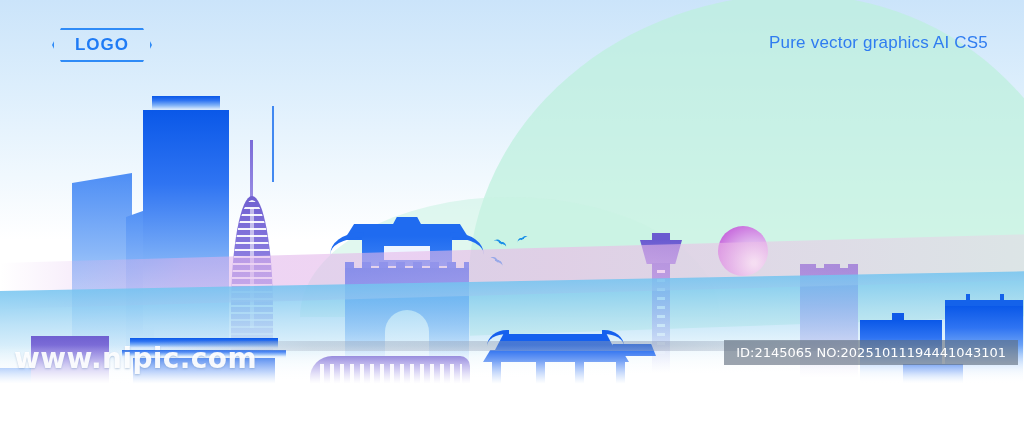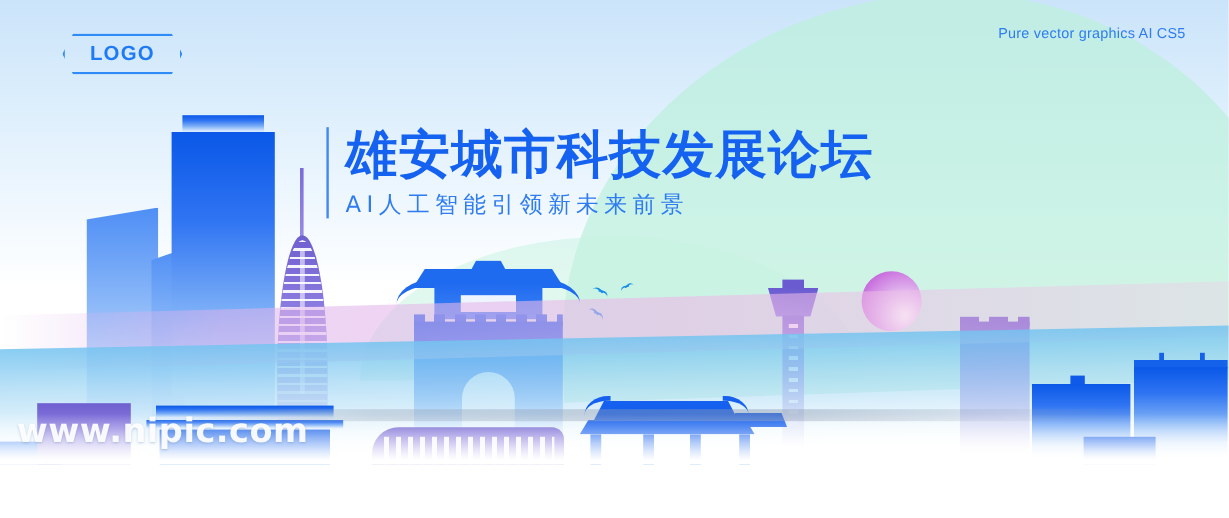--- a/index.html
+++ b/index.html
@@ -210,22 +210,22 @@
   
   .logo{
     position:absolute;left:52px;top:28px;
     width:96px;height:30px;
     display:flex;align-items:center;justify-content:center;
     color:#1f7bf5;font-size:17px;font-weight:bold;letter-spacing:1px;
     border:2px solid #2f8bf7;
     clip-path:polygon(9% 0,91% 0,100% 50%,91% 100%,9% 100%,0 50%);
   }
   .tagline{
-    position:absolute;right:36px;top:21px;
-    color:#2f7cf0;font-size:12px;letter-spacing:.2px;
+    position:absolute;right:36px;top:33px;
+    color:#2f7cf0;font-size:17px;letter-spacing:.2px;
   }
 
   
   .title-wrap{position:absolute;left:258px;top:104px;display:flex;align-items:flex-start;}
   .eng{
     text-align:right;color:#1f6bf0;
     font-size:19px;font-weight:bold;line-height:25px;letter-spacing:1.1px;
     padding-top:3px;width:118px;
   }
   .divider{width:2px;height:76px;background:#2f7cf0;margin:2px 14px 0 14px;opacity:.9;}
@@ -336,24 +336,21 @@
   <div class="base-bar"></div>
   <div class="water-fade"></div>
 
   <div class="logo">
     <span>LOGO</span>
   </div>
   <div class="tagline">Pure vector graphics AI CS5</div>
 
   <div class="title-wrap">
     <div class="divider"></div>
-    <div class="cn-wrap">
-      <div class="cn-main">雄安城市科技发展论坛</div>
-      <div class="cn-sub">AI人工智能引领新未来前景</div>
-    </div>
   </div>
 
   <div class="watermark">
     <span class="wm-url">www.nipic.com</span>
   </div>
 
+  <div class="idbar">ID:2145065 NO:20251011194441043101</div>
 
 </div>
 
 </body></html>

